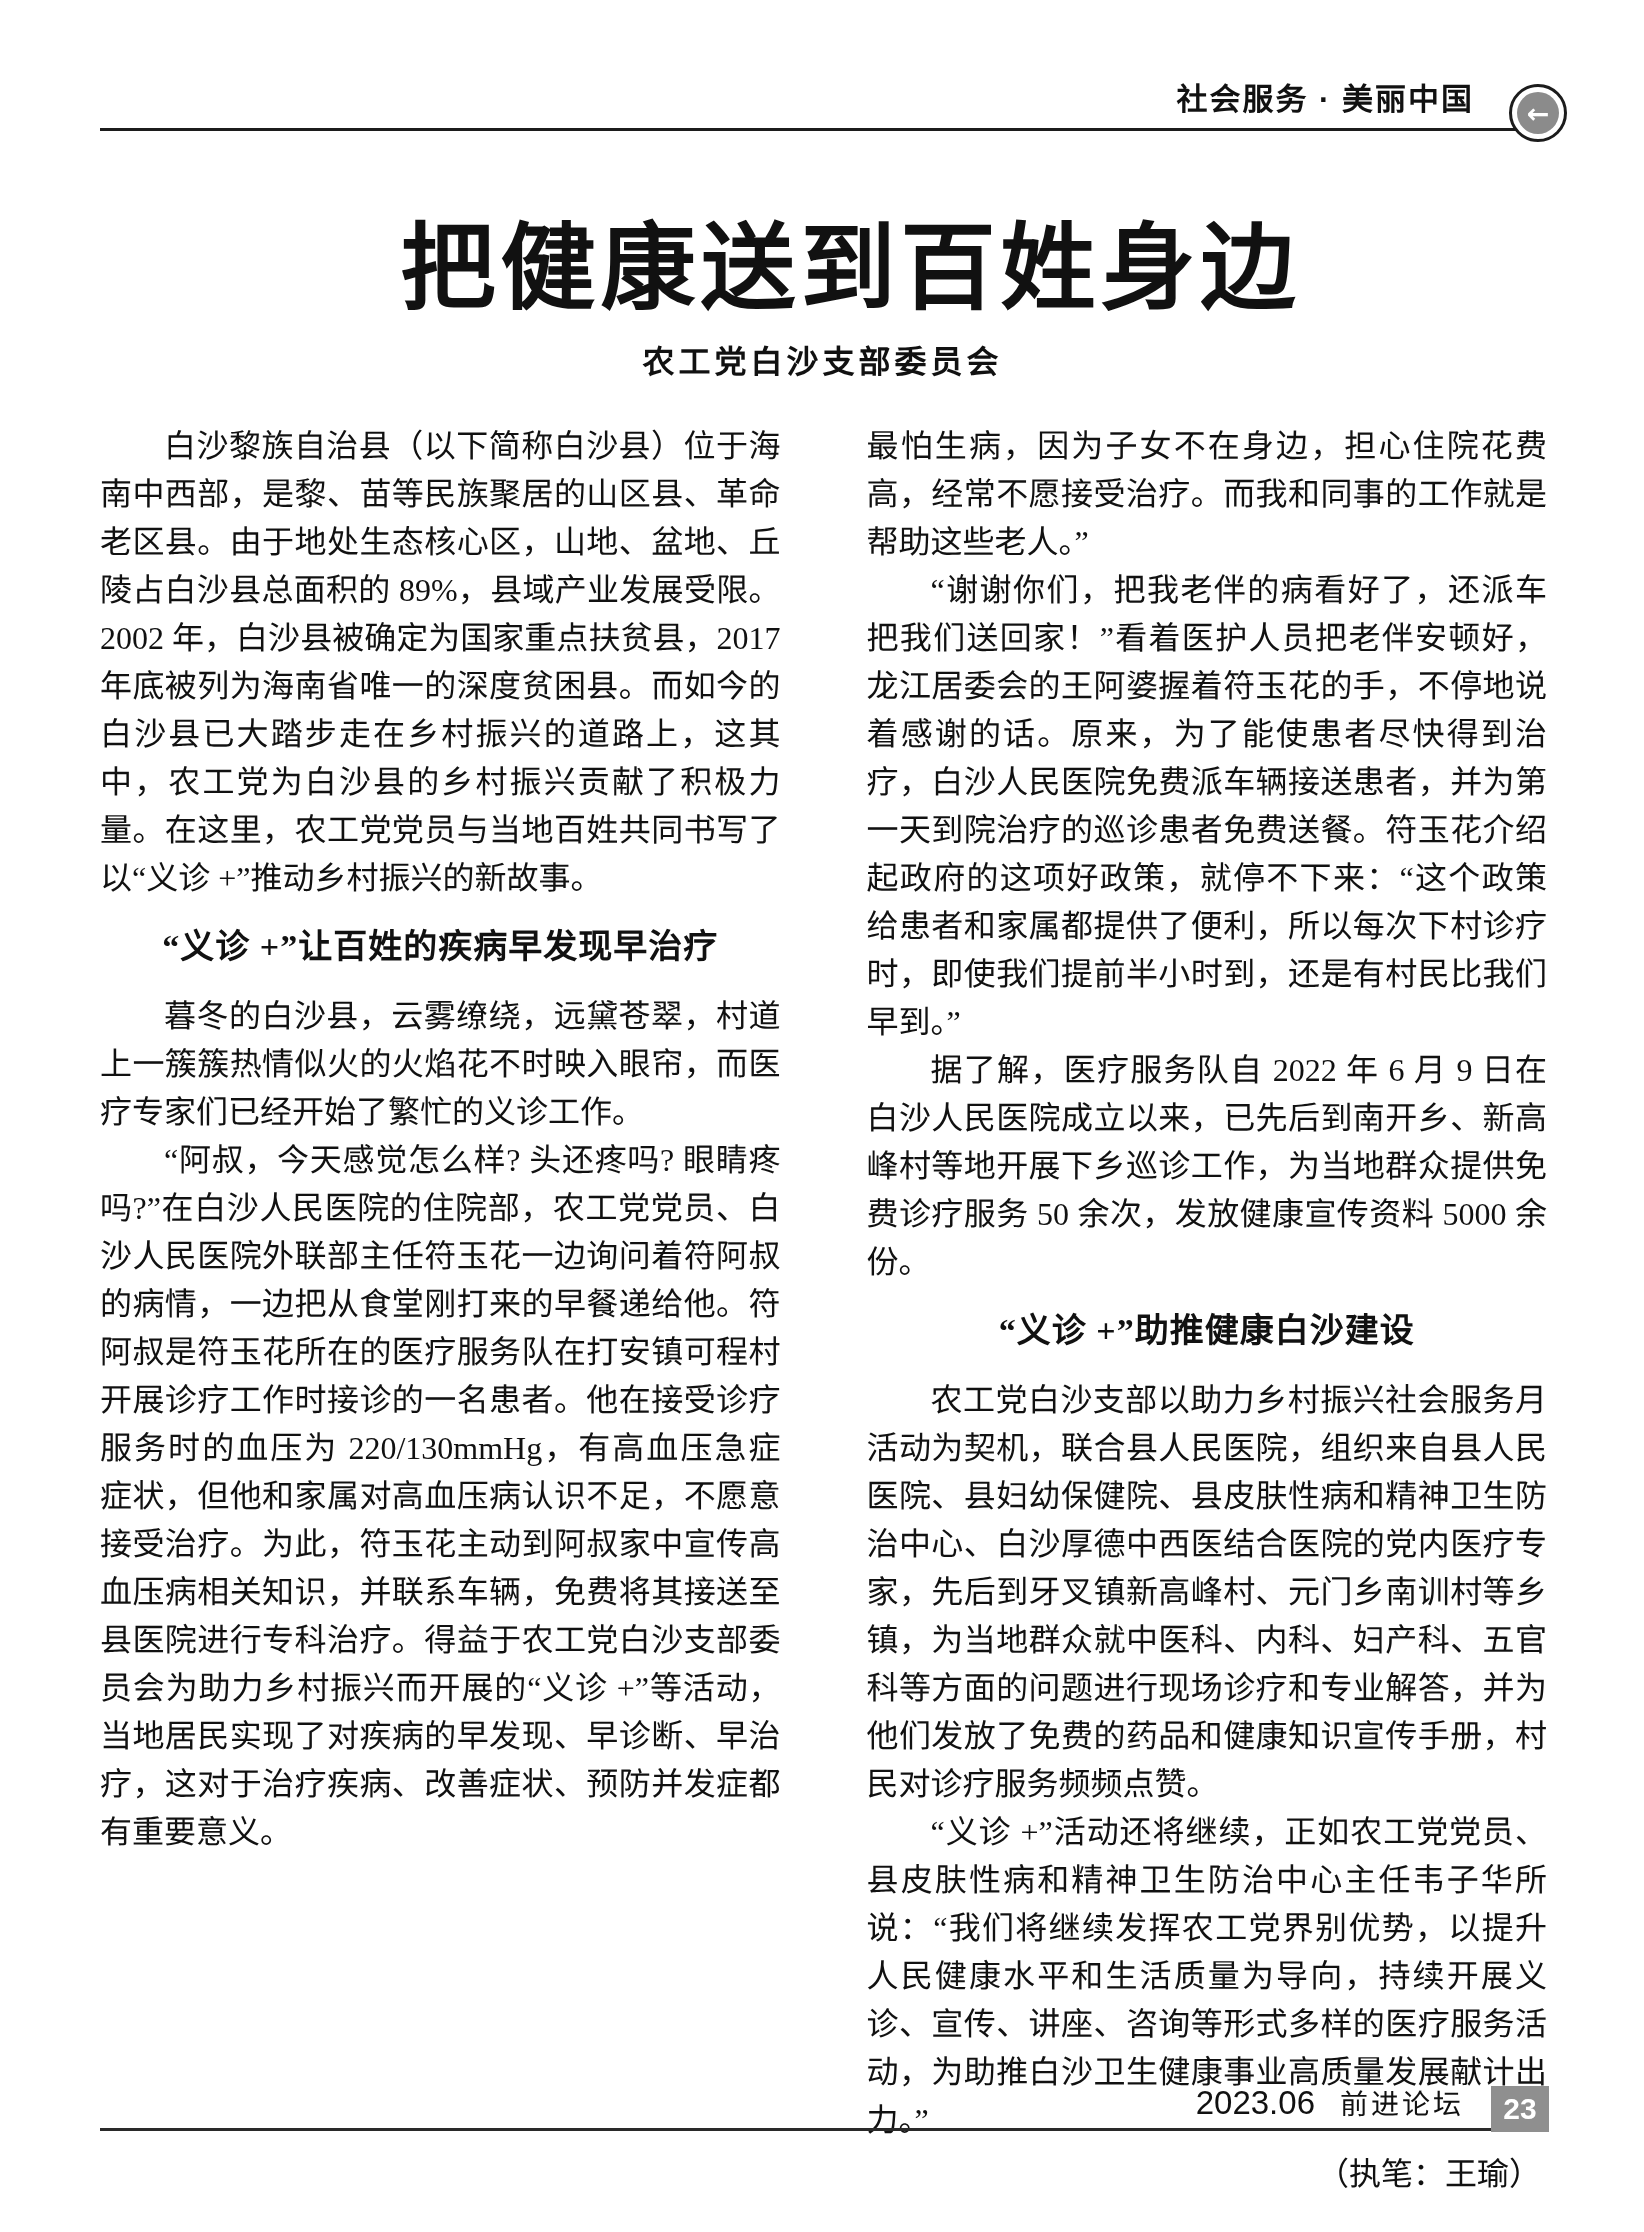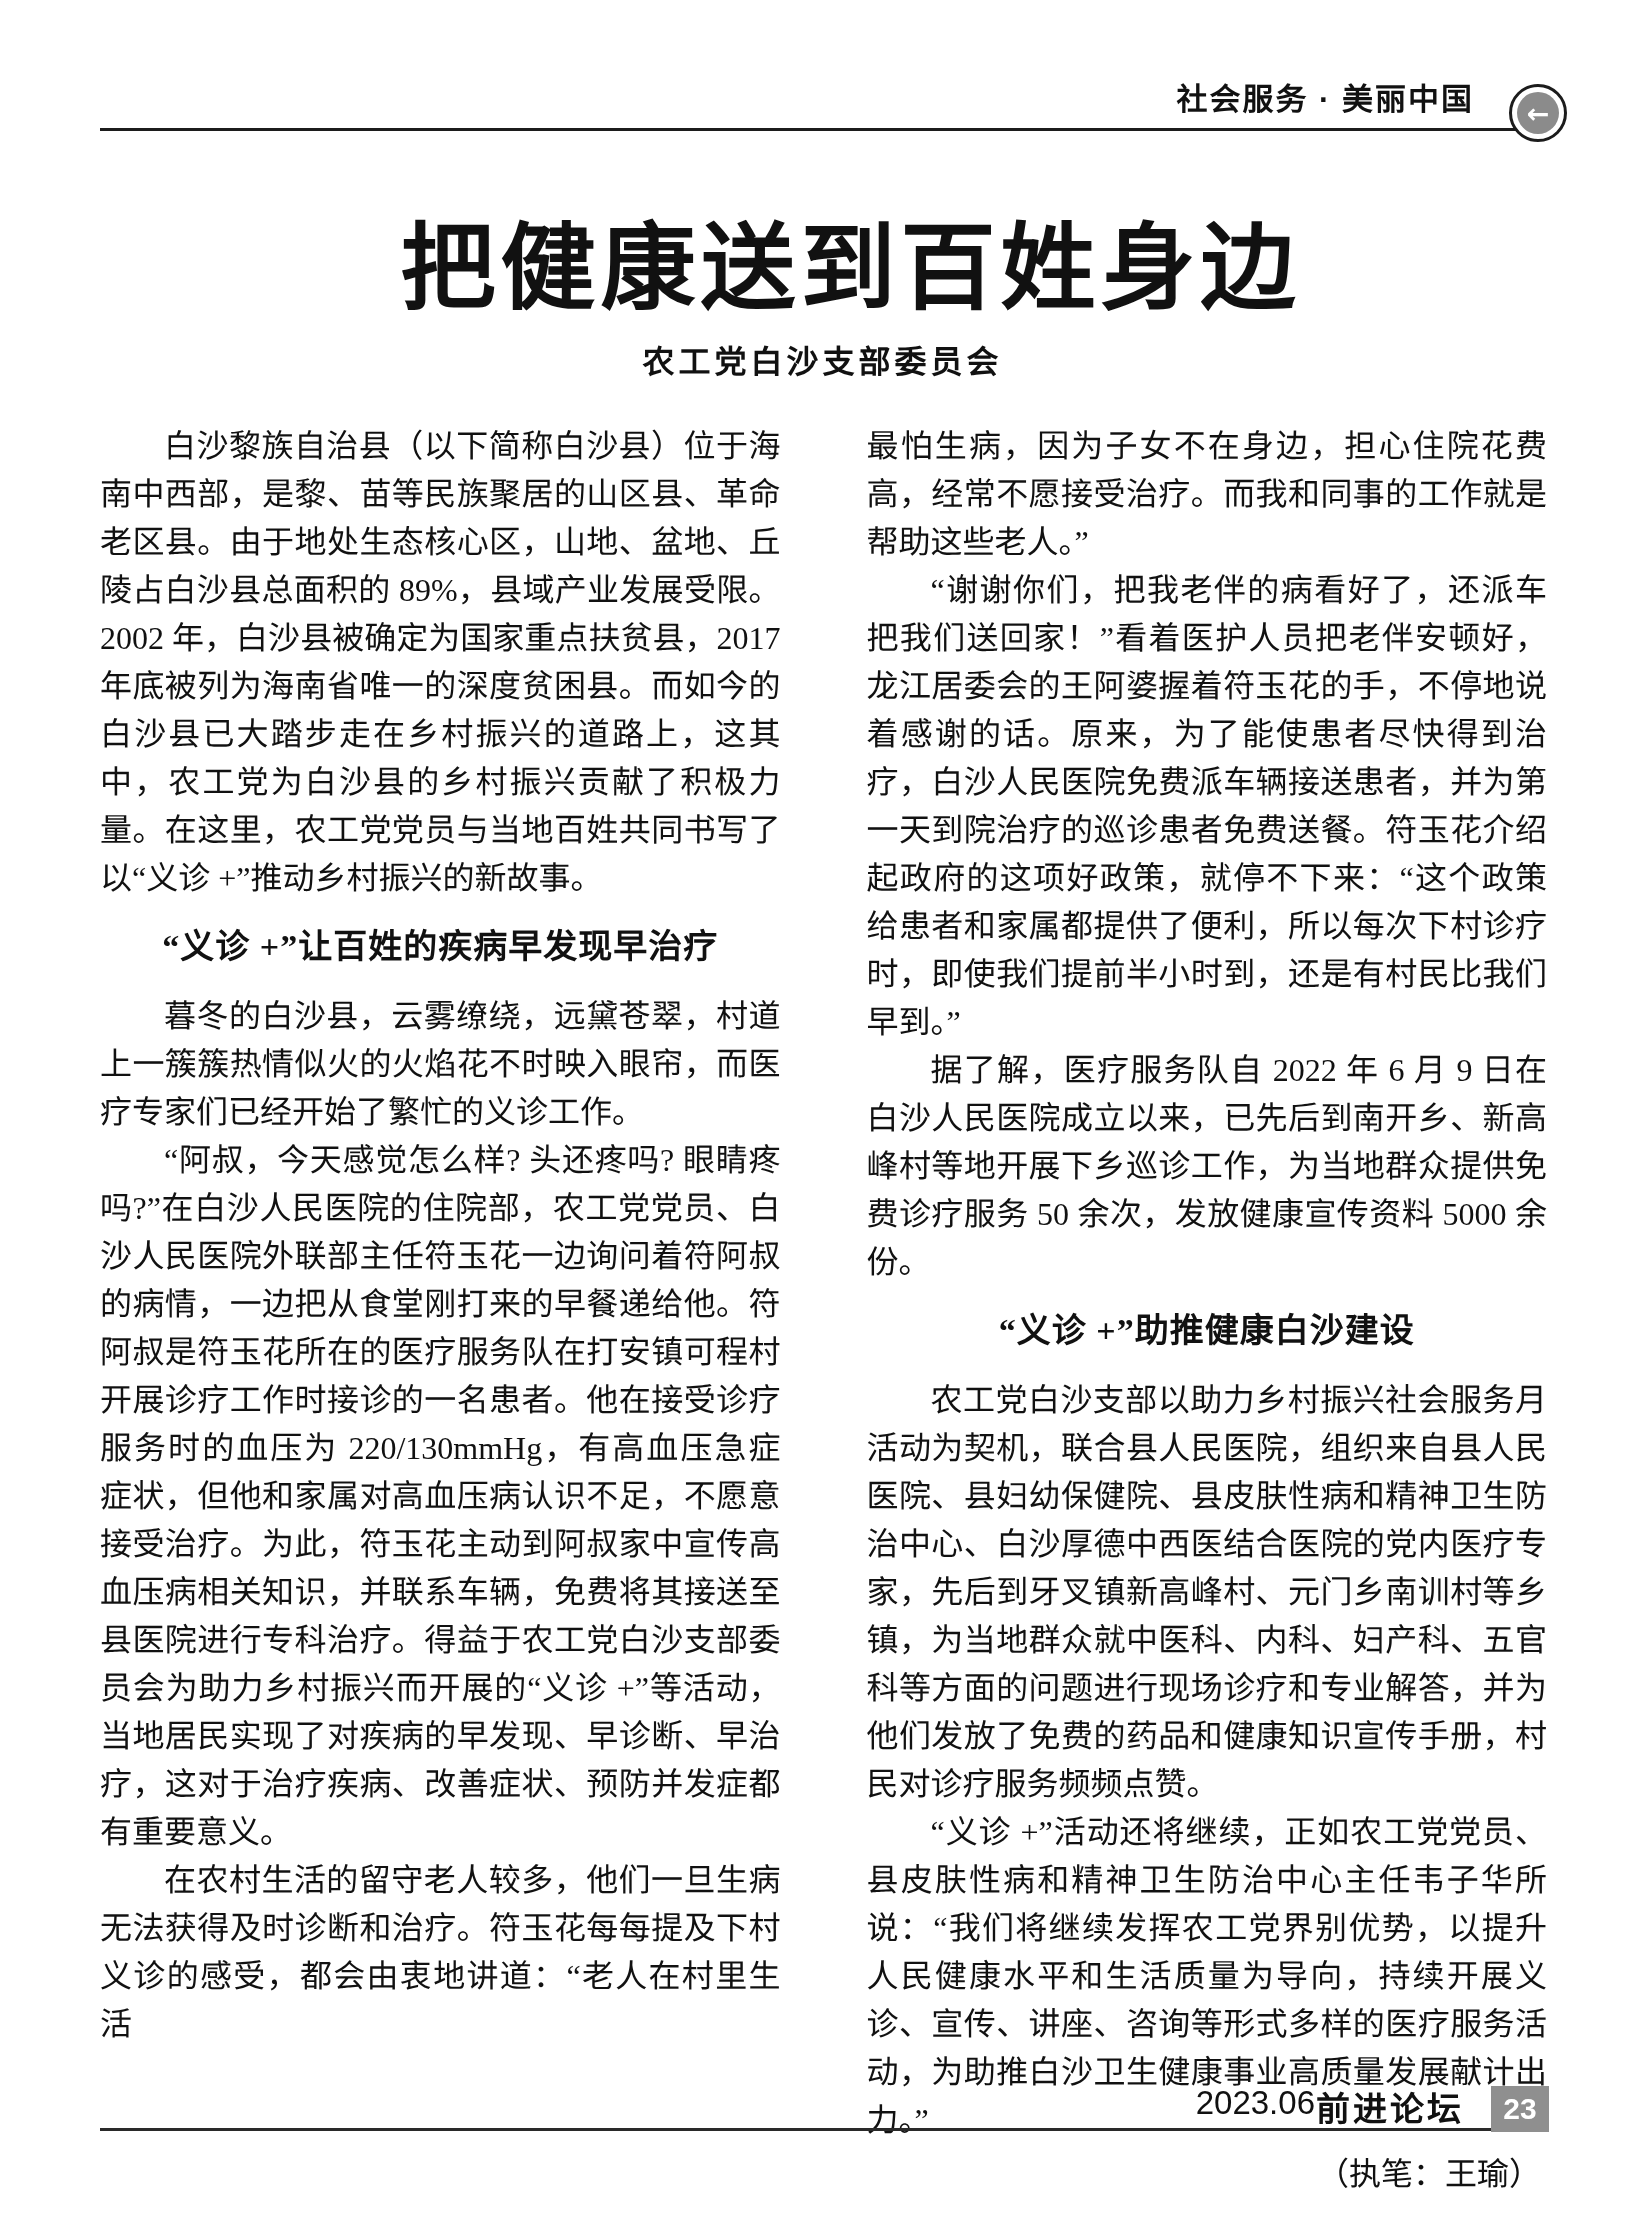--- a/index.html
+++ b/index.html
@@ -32,21 +32,21 @@
   .col p{margin:0;text-indent:2em;}
   .col p.cont{text-indent:0;}
   .col h2{margin:21px 0;font-size:34px;line-height:48px;text-align:center;
         font-weight:700;text-indent:0;letter-spacing:1px;}
   .byline{text-align:right;padding-right:6px;line-height:48px;margin-top:6px;}
 
   
   .footer-rule{position:absolute;left:100px;right:96px;top:2128px;height:3px;background:#2a2a2a;z-index:1;}
   .footer-issue{position:absolute;right:330px;top:2084px;
         font-family:"Liberation Sans","DejaVu Sans",sans-serif;font-size:33px;}
-  .footer-journal{position:absolute;right:181px;top:2082px;font-size:34px;font-weight:700;letter-spacing:3px;}
+  .footer-journal{position:absolute;right:181px;top:2082px;font-size:28px;font-weight:400;letter-spacing:3px;}
   .page-number-box{position:absolute;right:96px;top:2086px;width:58px;height:46px;
         background:#8f8f8f;color:#fff;display:flex;align-items:center;justify-content:center;
         font-family:"Liberation Sans","DejaVu Sans",sans-serif;font-weight:700;font-size:30px;z-index:2;}
 </style>
 </head>
 <body>
 
 <div class="page">
 
   <div class="header">
@@ -59,21 +59,20 @@
 
   <h1 class="title">把健康送到百姓身边</h1>
   <div class="author">农工党白沙支部委员会</div>
 
   <div class="columns">
     <div class="col">
       <p>白沙黎族自治县（以下简称白沙县）位于海南中西部，是黎、苗等民族聚居的山区县、革命老区县。由于地处生态核心区，山地、盆地、丘陵占白沙县总面积的 89%，县域产业发展受限。2002 年，白沙县被确定为国家重点扶贫县，2017 年底被列为海南省唯一的深度贫困县。而如今的白沙县已大踏步走在乡村振兴的道路上，这其中，农工党为白沙县的乡村振兴贡献了积极力量。在这里，农工党党员与当地百姓共同书写了以“义诊 +”推动乡村振兴的新故事。</p>
       <h2>“义诊 +”让百姓的疾病早发现早治疗</h2>
       <p>暮冬的白沙县，云雾缭绕，远黛苍翠，村道上一簇簇热情似火的火焰花不时映入眼帘，而医疗专家们已经开始了繁忙的义诊工作。</p>
       <p>“阿叔，今天感觉怎么样? 头还疼吗? 眼睛疼吗?”在白沙人民医院的住院部，农工党党员、白沙人民医院外联部主任符玉花一边询问着符阿叔的病情，一边把从食堂刚打来的早餐递给他。符阿叔是符玉花所在的医疗服务队在打安镇可程村开展诊疗工作时接诊的一名患者。他在接受诊疗服务时的血压为 220/130mmHg，有高血压急症症状，但他和家属对高血压病认识不足，不愿意接受治疗。为此，符玉花主动到阿叔家中宣传高血压病相关知识，并联系车辆，免费将其接送至县医院进行专科治疗。得益于农工党白沙支部委员会为助力乡村振兴而开展的“义诊 +”等活动，当地居民实现了对疾病的早发现、早诊断、早治疗，这对于治疗疾病、改善症状、预防并发症都有重要意义。</p>
-      <p>在农村生活的留守老人较多，他们一旦生病无法获得及时诊断和治疗。符玉花每每提及下村义诊的感受，都会由衷地讲道：“老人在村里生活</p>
     </div>
     <div class="col">
       <p class="cont">最怕生病，因为子女不在身边，担心住院花费高，经常不愿接受治疗。而我和同事的工作就是帮助这些老人。”</p>
       <p>“谢谢你们，把我老伴的病看好了，还派车把我们送回家！”看着医护人员把老伴安顿好，龙江居委会的王阿婆握着符玉花的手，不停地说着感谢的话。原来，为了能使患者尽快得到治疗，白沙人民医院免费派车辆接送患者，并为第一天到院治疗的巡诊患者免费送餐。符玉花介绍起政府的这项好政策，就停不下来：“这个政策给患者和家属都提供了便利，所以每次下村诊疗时，即使我们提前半小时到，还是有村民比我们早到。”</p>
       <p>据了解，医疗服务队自 2022 年 6 月 9 日在白沙人民医院成立以来，已先后到南开乡、新高峰村等地开展下乡巡诊工作，为当地群众提供免费诊疗服务 50 余次，发放健康宣传资料 5000 余份。</p>
       <h2>“义诊 +”助推健康白沙建设</h2>
       <p>农工党白沙支部以助力乡村振兴社会服务月活动为契机，联合县人民医院，组织来自县人民医院、县妇幼保健院、县皮肤性病和精神卫生防治中心、白沙厚德中西医结合医院的党内医疗专家，先后到牙叉镇新高峰村、元门乡南训村等乡镇，为当地群众就中医科、内科、妇产科、五官科等方面的问题进行现场诊疗和专业解答，并为他们发放了免费的药品和健康知识宣传手册，村民对诊疗服务频频点赞。</p>
       <p>“义诊 +”活动还将继续，正如农工党党员、县皮肤性病和精神卫生防治中心主任韦子华所说：“我们将继续发挥农工党界别优势，以提升人民健康水平和生活质量为导向，持续开展义诊、宣传、讲座、咨询等形式多样的医疗服务活动，为助推白沙卫生健康事业高质量发展献计出力。”</p>
       <div class="byline">（执笔：王瑜）</div>
     </div>

